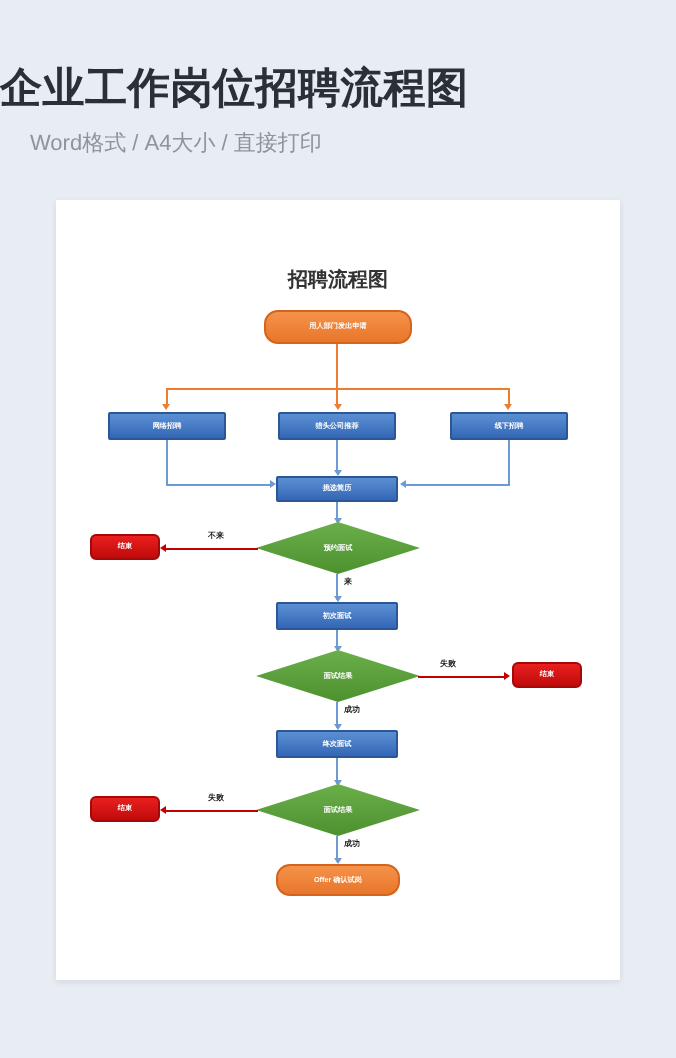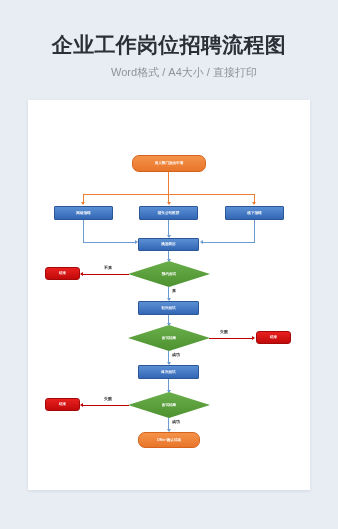--- a/index.html
+++ b/index.html
@@ -5,21 +5,21 @@
   html,body{margin:0;padding:0;}
   body{
     width:338px;height:529px;
     background:#e8ecf3;
     font-family:"Liberation Sans","DejaVu Sans",sans-serif;
     overflow:hidden;
     position:relative;
   }
   #header{
     position:absolute;left:0;top:0;width:338px;height:100px;
-    text-align:center;
+    text-align:left;
   }
   #doc-title{
     position:absolute;left:0;top:31px;width:338px;
     font-size:21px;font-weight:bold;color:#2b2f38;
     letter-spacing:0.3px;line-height:28px;
   }
   #doc-subtitle{
     position:absolute;left:15px;top:64px;width:338px;
     font-size:11px;color:#8e939c;line-height:16px;
   }
@@ -88,20 +88,21 @@
 </head>
 <body>
 
 <div id="header">
   <div id="doc-title">企业工作岗位招聘流程图</div>
   <div id="doc-subtitle">Word格式 / A4大小 / 直接打印</div>
 </div>
 
 <div id="page">
 
+  <div id="chart-title">招聘流程图</div>
 
   <div class="node n-orange" style="left:104px;top:55px;width:74px;height:17px;">
     <span>用人部门发出申请</span>
   </div>
 
   <div class="conn-o" style="left:140.2px;top:72px;width:1.2px;height:23px;"></div>
   <div class="conn-o" style="left:55px;top:94px;width:172px;height:1.2px;"></div>
   <div class="conn-o" style="left:55px;top:94px;width:1.2px;height:9px;"></div>
   <div class="conn-o" style="left:140.2px;top:94px;width:1.2px;height:9px;"></div>
   <div class="conn-o" style="left:226px;top:94px;width:1.2px;height:9px;"></div>

